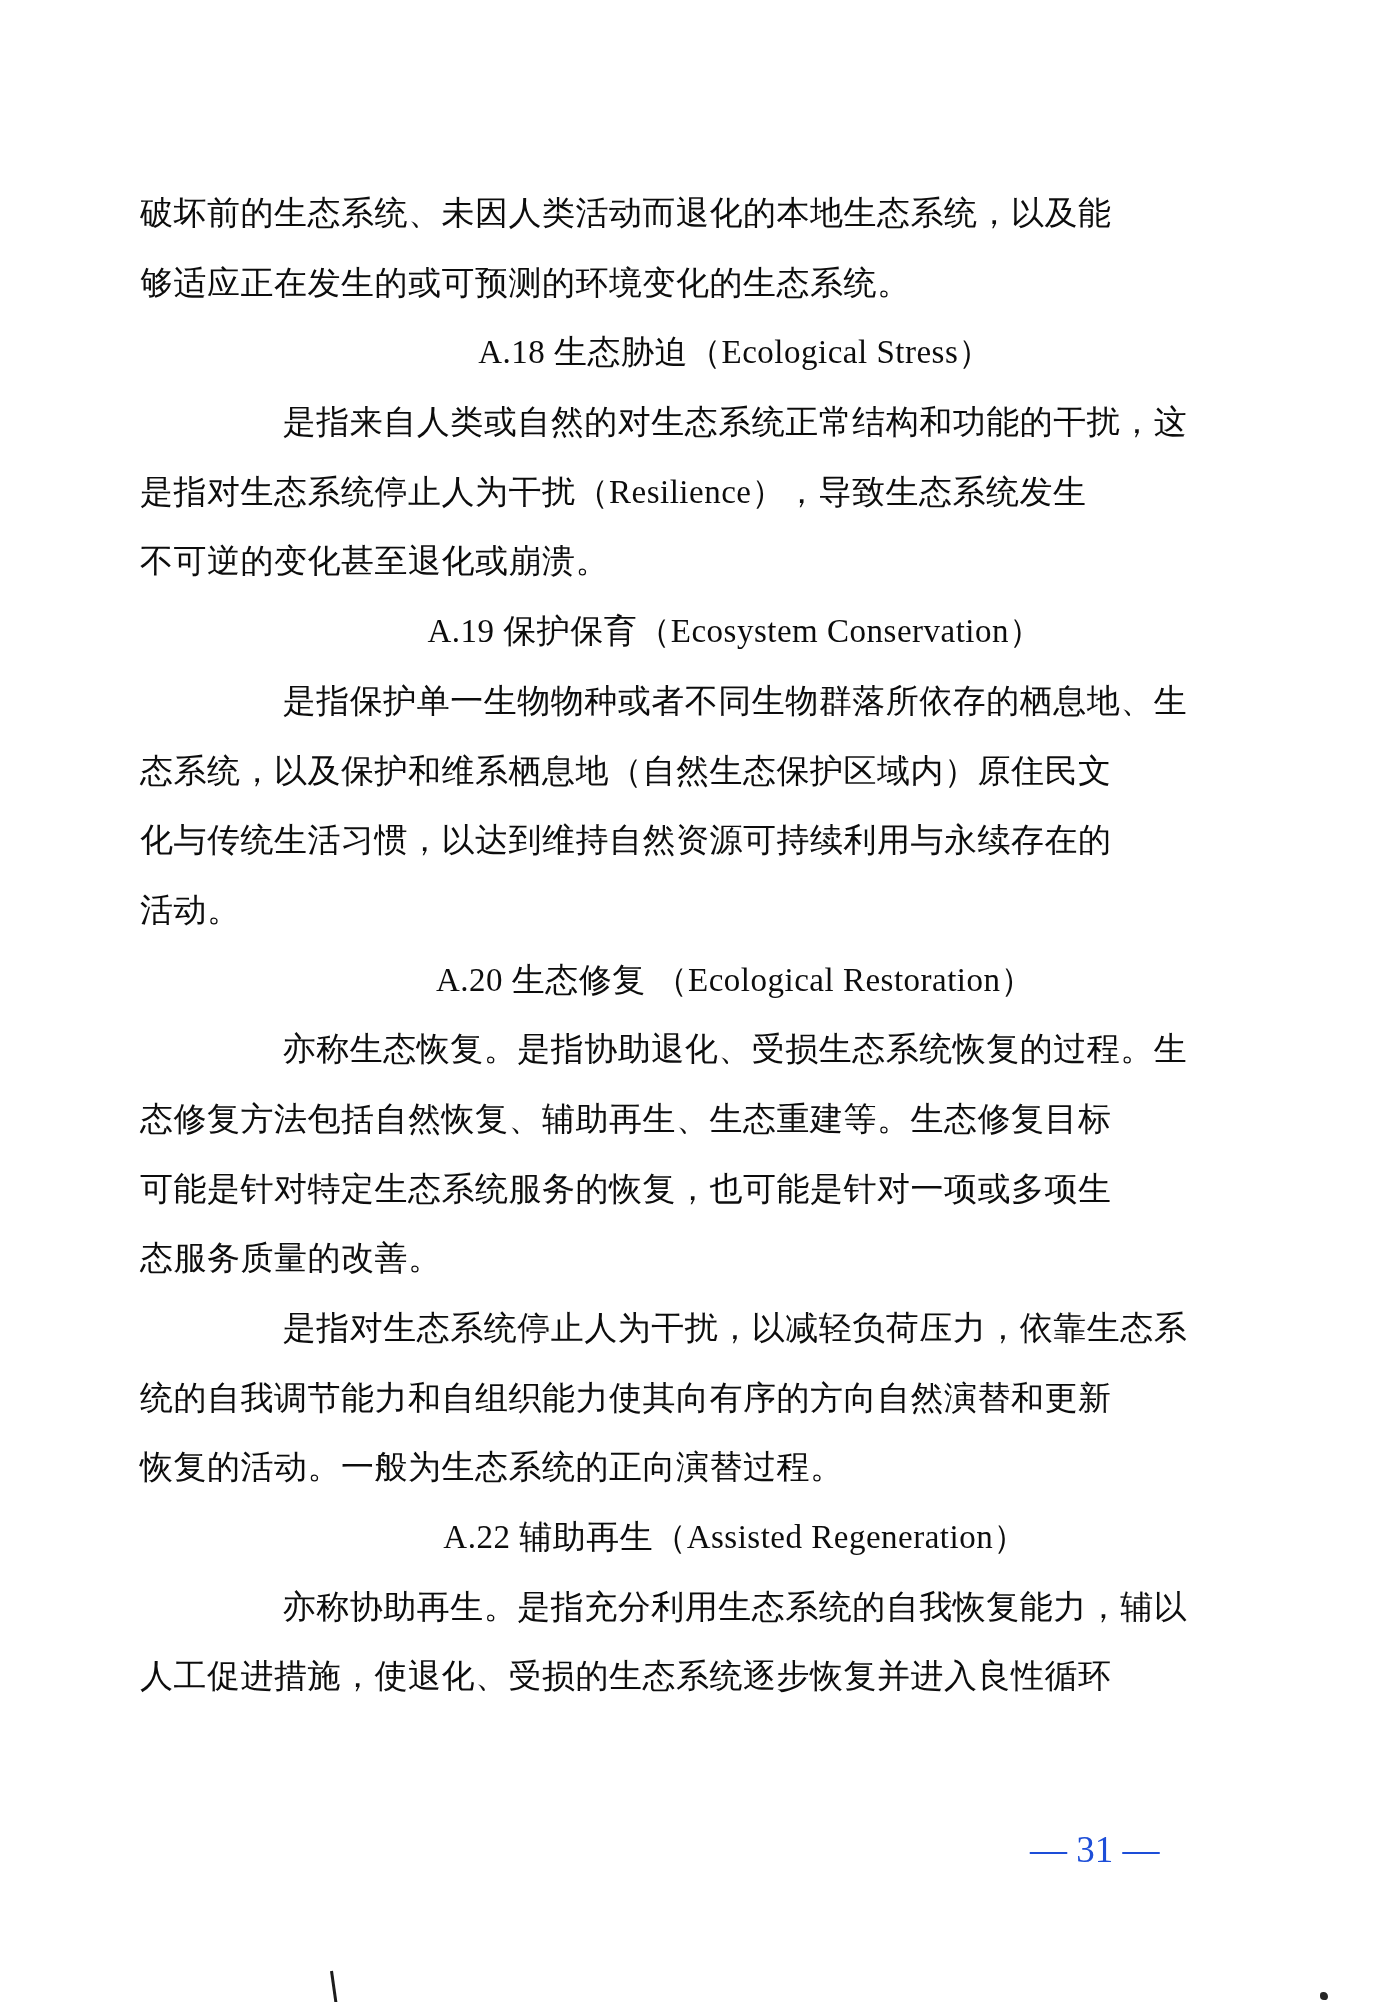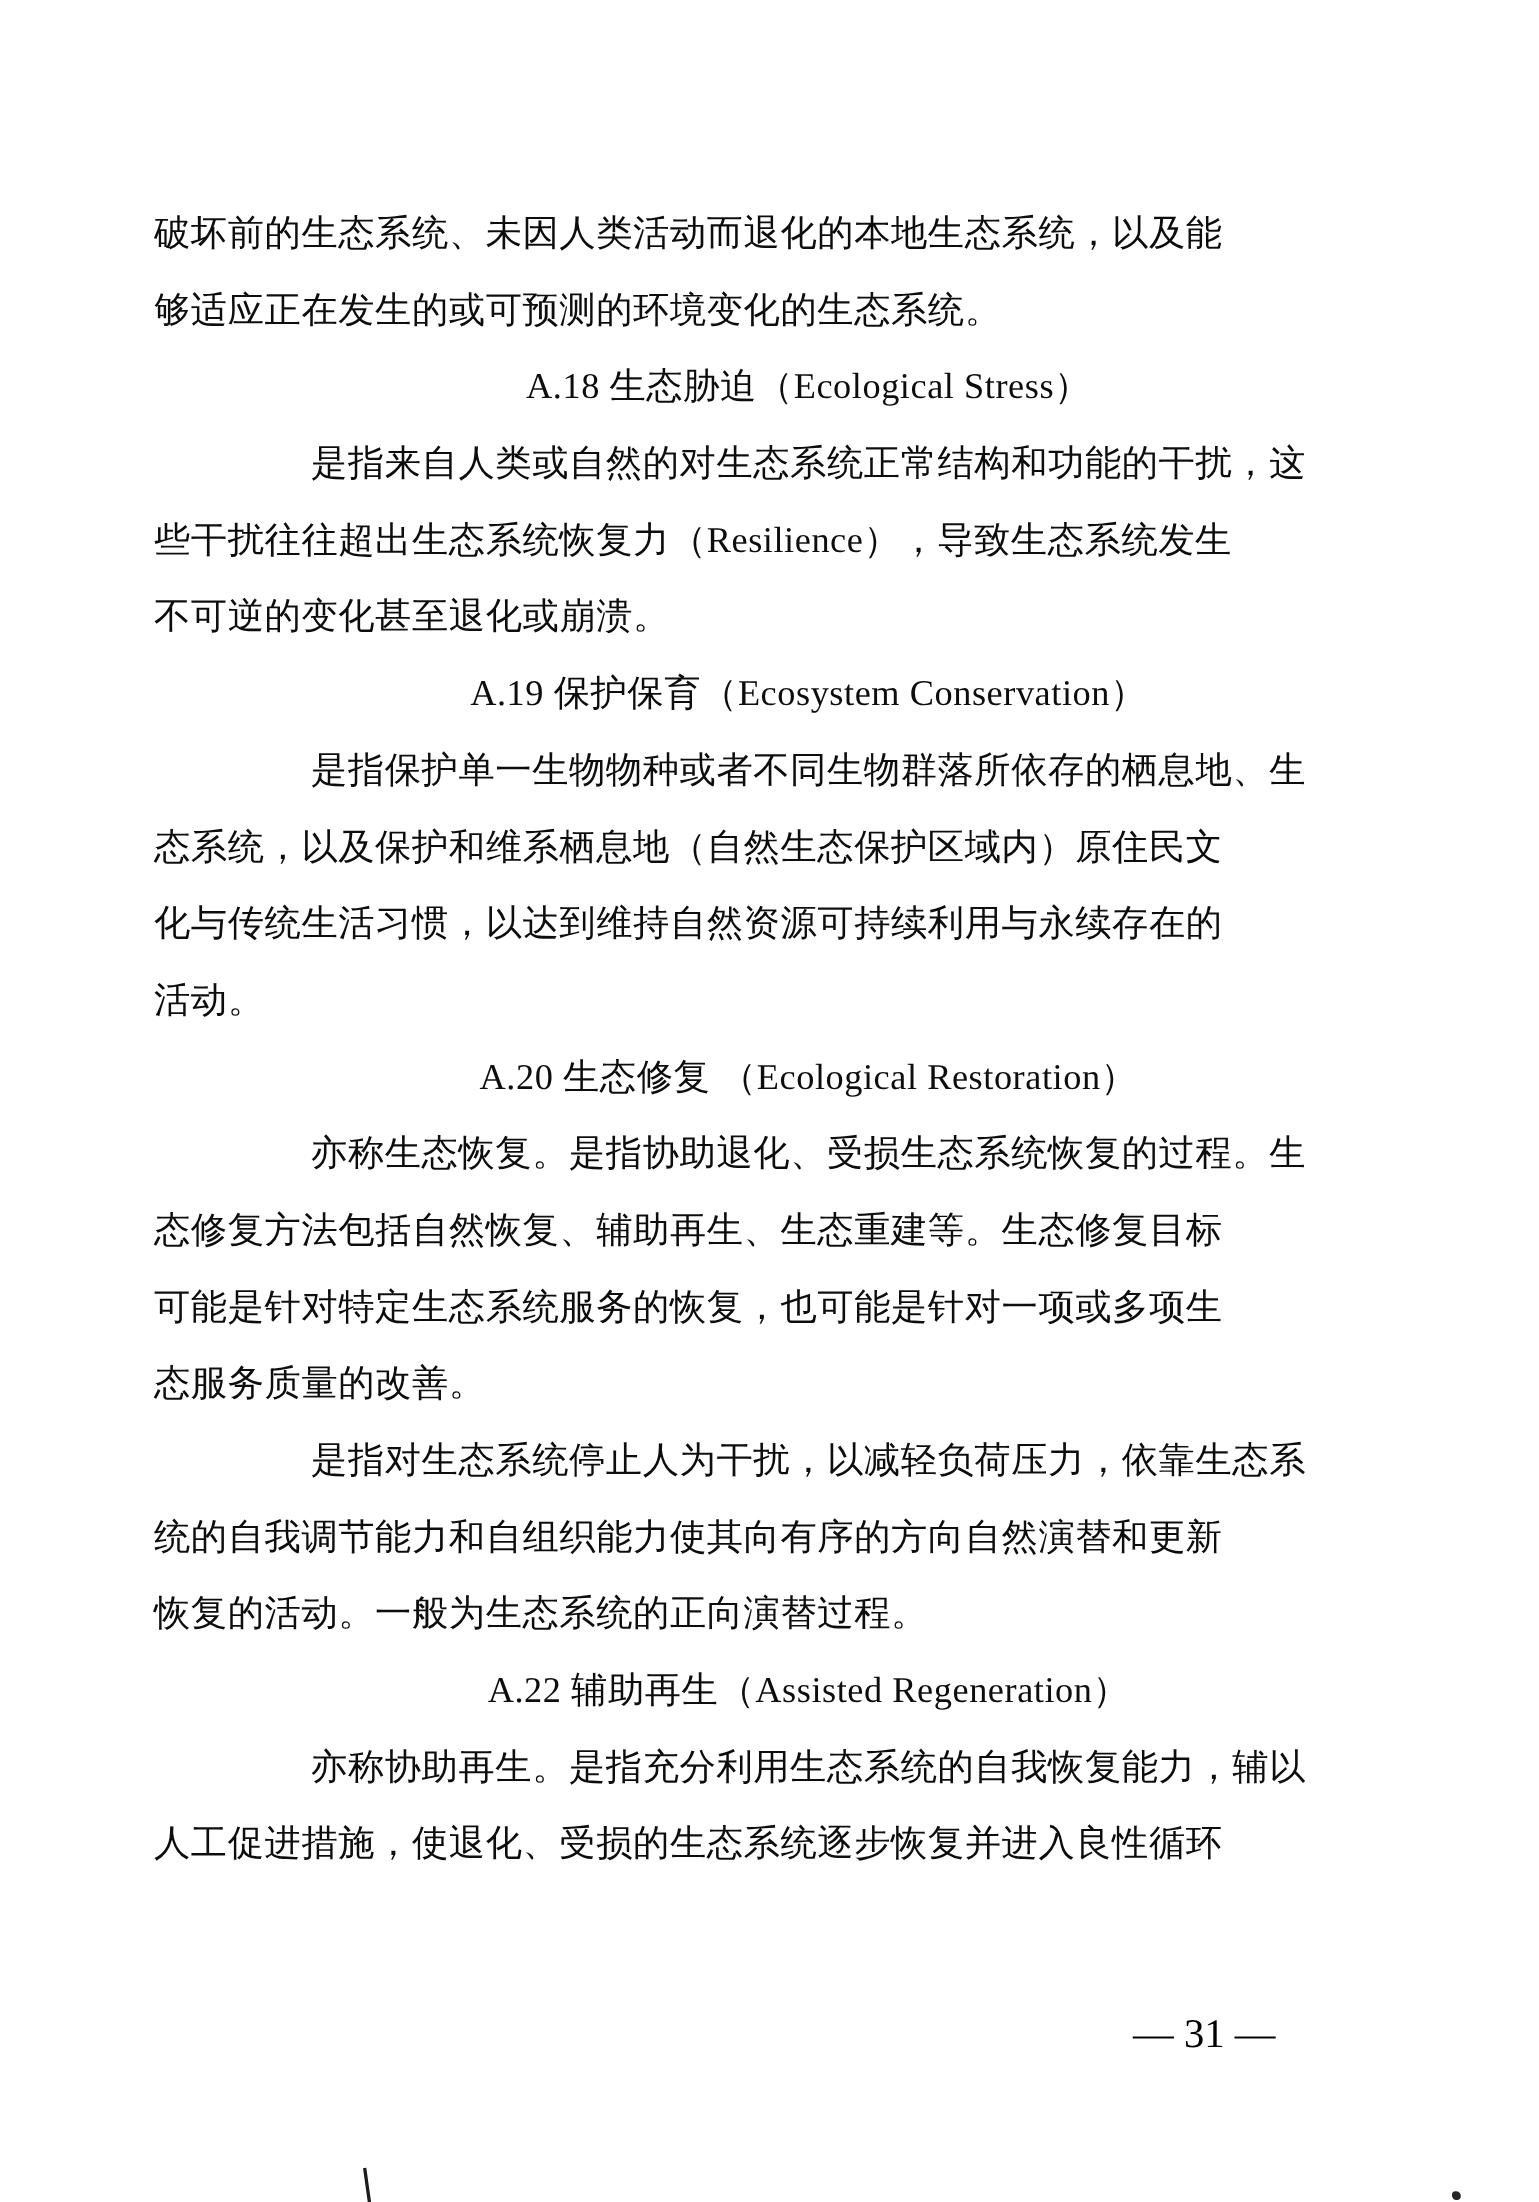--- a/index.html
+++ b/index.html
@@ -36,21 +36,21 @@
   }
   .footer {
     position: absolute;
     left: 1030px;
     top: 1830px;
     width: 220px;
     height: 40px;
     line-height: 40px;
     font-size: 37px;
     white-space: pre;
-    color: #000000;
+    color: #1d4ed8;
   }
   .pen-stroke {
     position: absolute;
     left: 330px;
     top: 1971px;
     width: 3px;
     height: 36px;
     background: #1c1c1c;
     transform: rotate(-8deg);
     transform-origin: top center;
@@ -67,21 +67,21 @@
 </style>
 </head>
 <body>
 
 <div class="page">
   <main class="textblock">
     <div class="line">破坏前的生态系统、未因人类活动而退化的本地生态系统，以及能</div>
     <div class="line">够适应正在发生的或可预测的环境变化的生态系统。</div>
     <div class="line indent">A.18 生态胁迫（Ecological Stress）</div>
     <div class="line indent">是指来自人类或自然的对生态系统正常结构和功能的干扰，这</div>
-    <div class="line">些干扰往往超出生态系统恢复力（Resilience），导致生态系统发生</div>
+    <div class="line">是指对生态系统停止人为干扰（Resilience），导致生态系统发生</div>
     <div class="line">不可逆的变化甚至退化或崩溃。</div>
     <div class="line indent">A.19 保护保育（Ecosystem Conservation）</div>
     <div class="line indent">是指保护单一生物物种或者不同生物群落所依存的栖息地、生</div>
     <div class="line">态系统，以及保护和维系栖息地（自然生态保护区域内）原住民文</div>
     <div class="line">化与传统生活习惯，以达到维持自然资源可持续利用与永续存在的</div>
     <div class="line">活动。</div>
     <div class="line indent">A.20 生态修复 （Ecological Restoration）</div>
     <div class="line indent">亦称生态恢复。是指协助退化、受损生态系统恢复的过程。生</div>
     <div class="line">态修复方法包括自然恢复、辅助再生、生态重建等。生态修复目标</div>
     <div class="line">可能是针对特定生态系统服务的恢复，也可能是针对一项或多项生</div>

